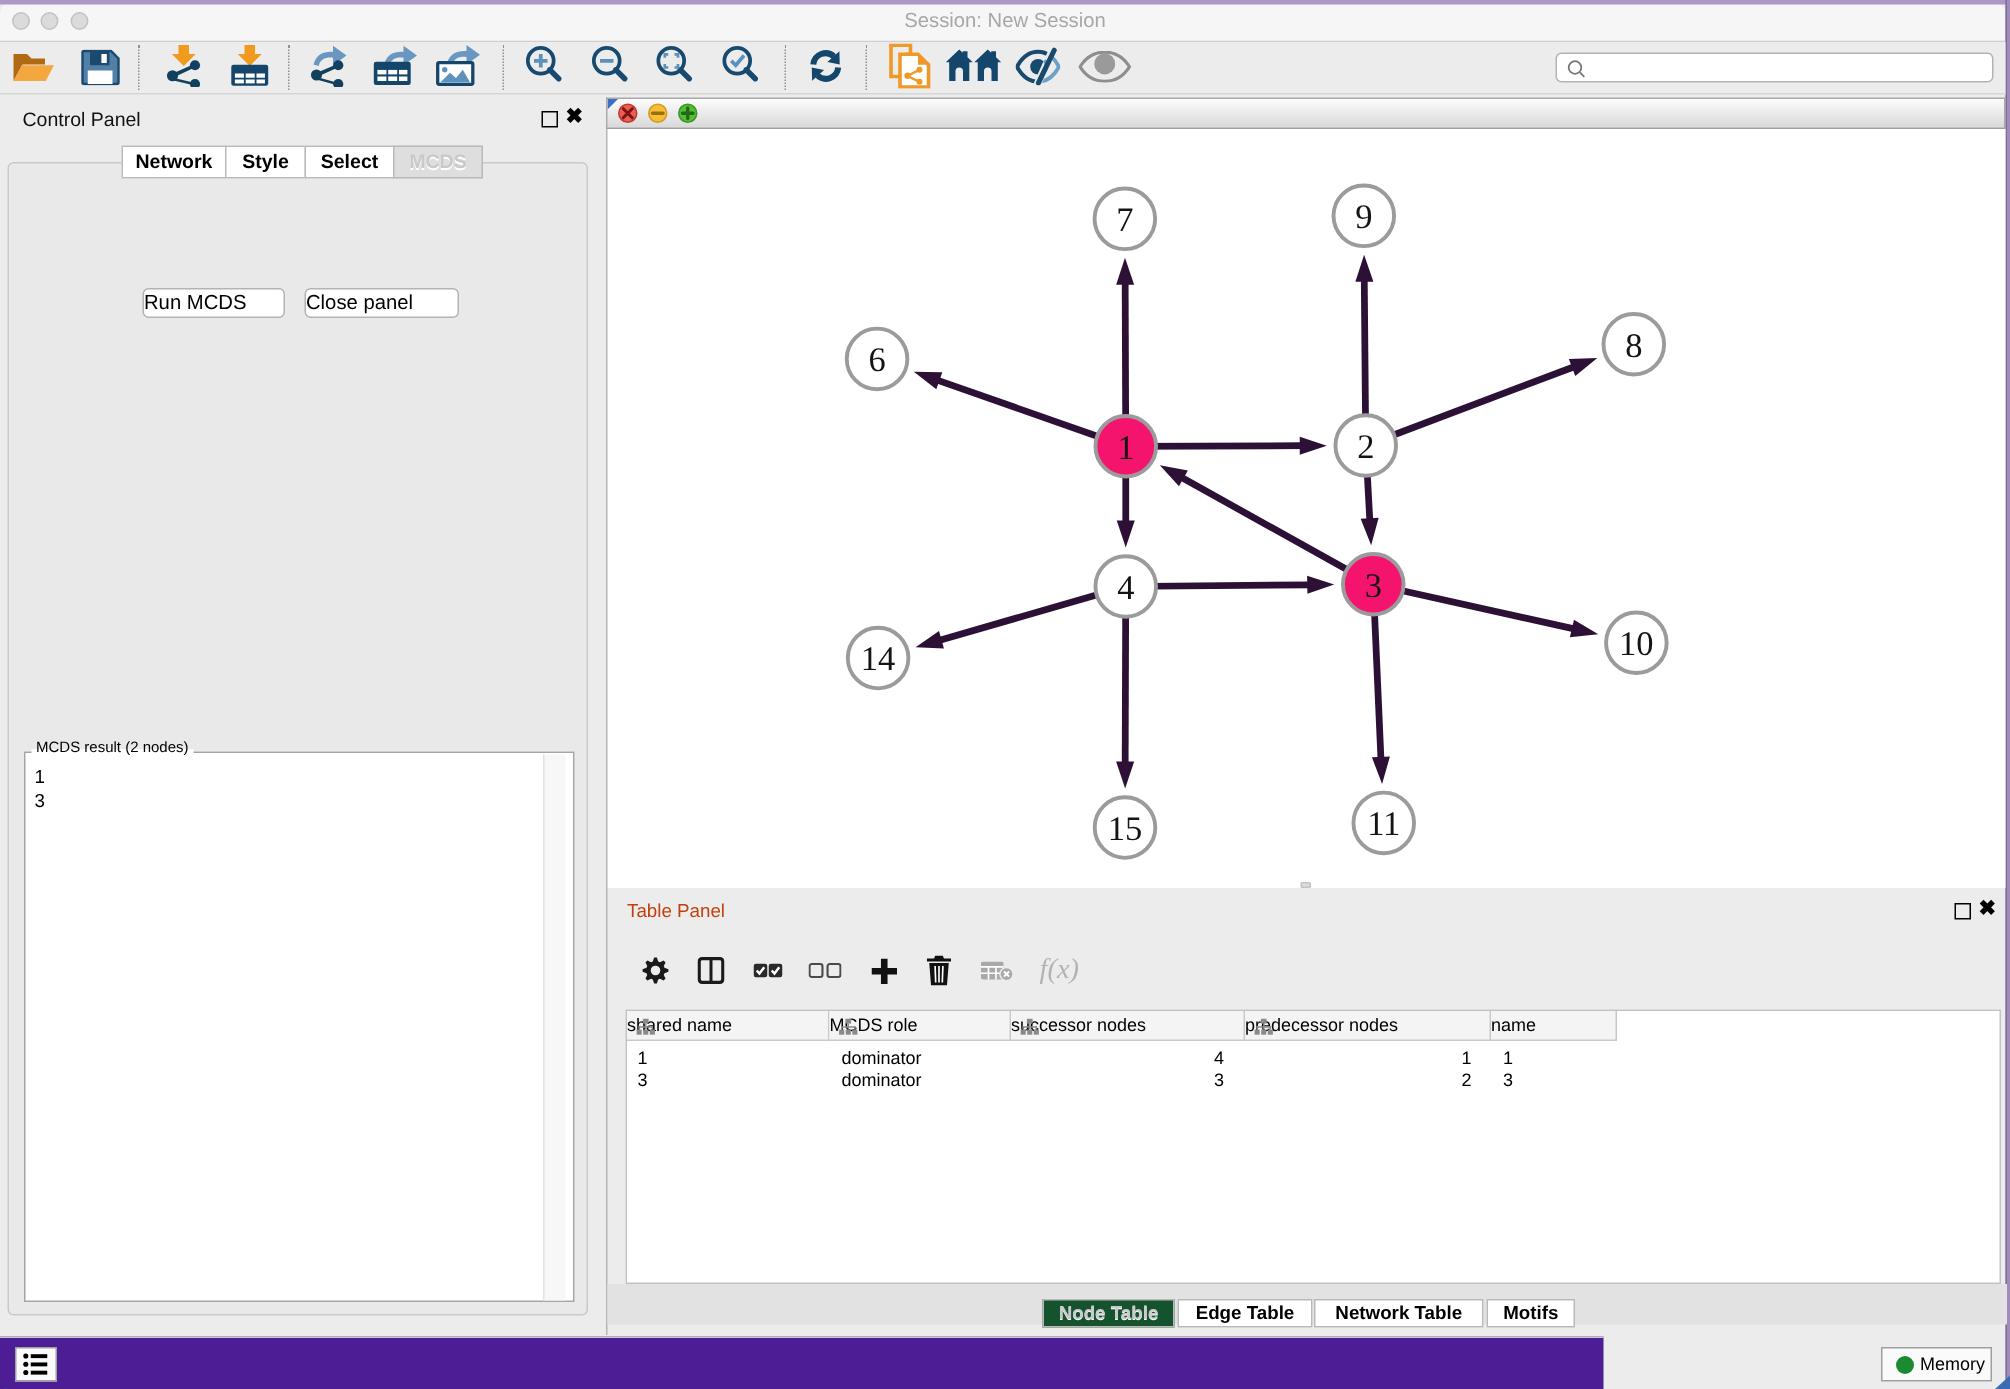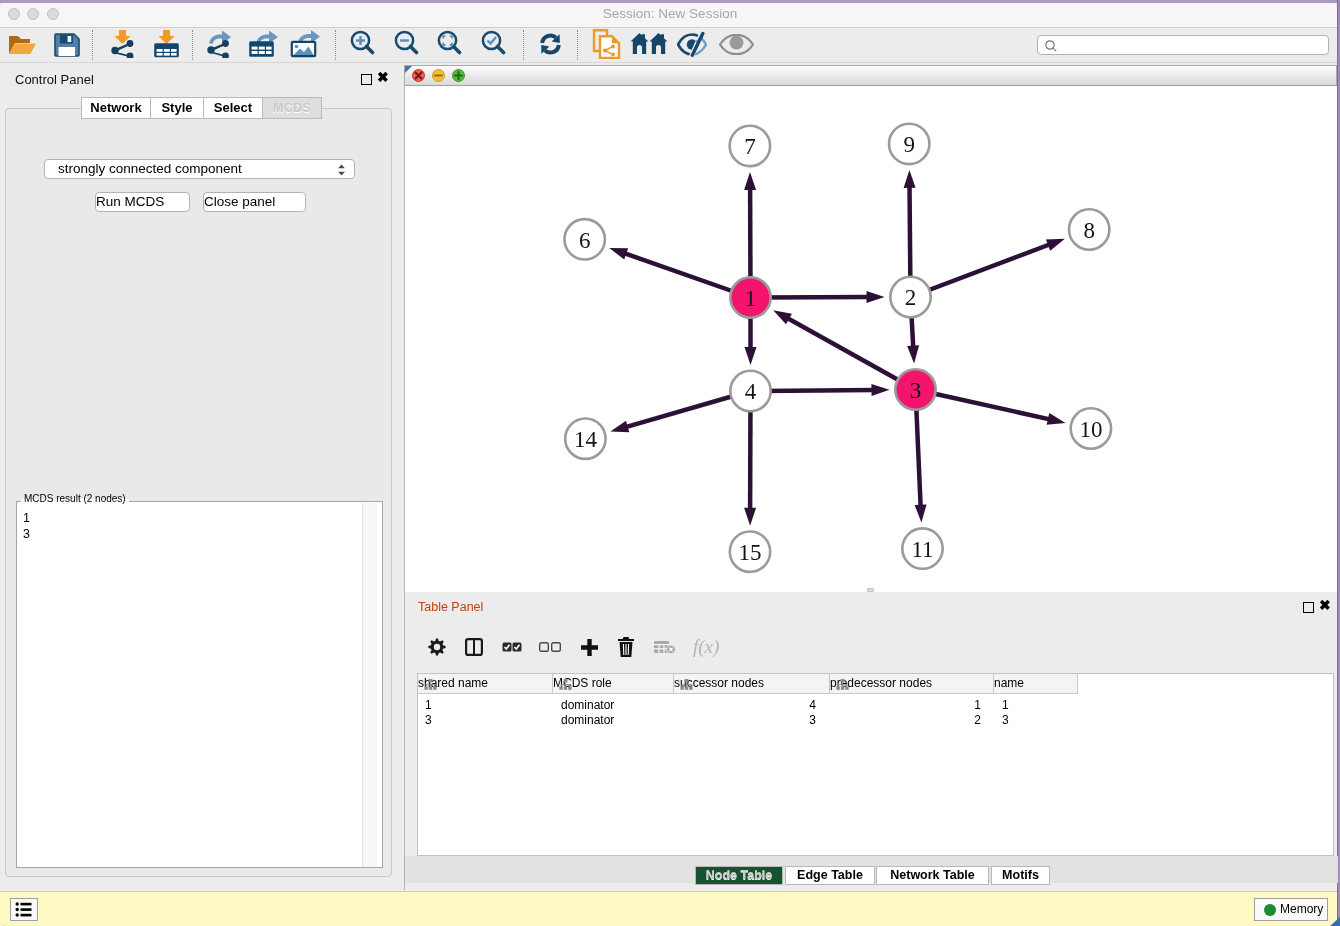--- a/index.html
+++ b/index.html
@@ -32,21 +32,21 @@
 .fbtn svg{display:block}
 #netname{width:100%;top:3px;text-align:center;font-size:13px;color:#222}
 #splith{left:404px;top:585px;width:933px;height:7px}
 #tpanel{left:404px;top:592px;width:933px;height:298px;border-left:1px solid #b5b5b5}
 #tphead{left:13px;top:8px;font-size:12.5px;color:#c2410c}
 #tscroll{left:12px;top:81px;width:917px;height:183px;background:#fff;border:1px solid #c2c2c2}
 .thcell{position:absolute;top:0;height:20px;background:#f4f4f4;border-right:1px solid #c9c9c9;border-bottom:1px solid #c9c9c9;font-size:12px;color:#000;text-align:left;line-height:19px}
 .trow{position:absolute;font-size:12px;color:#000}
 #tabstrip{left:0;top:264px;width:933px;height:27px;background:#e2e2e2}
 .btab{position:absolute;top:10px;height:19px;background:#fff;border:1px solid #b9b9b9;font-size:12.5px;font-weight:bold;text-align:center;line-height:17px;color:#000}
-#statusbar{left:0;top:891px;width:1337px;height:35px;background:#fef9c3;border-top:1px solid #c9c9c9}
+#statusbar{left:0;top:891px;width:1069px;height:35px;background:#4c1d95;border-top:1px solid #c9c9c9}
 #listbtn{left:10px;top:6px;width:28px;height:23px;background:#fafafa;border:1px solid #9f9f9f}
 #membtn{left:1254px;top:6px;width:74px;height:23px;background:#fafafa;border:1px solid #9f9f9f;font-size:12px;line-height:21px;text-align:left;padding-left:25px}
 .etched{color:#c9c9c9;text-shadow:0 1px 0 #fff}
 .ticon{position:absolute;top:30px}
 </style></head>
 <body>
 <div class="abs" id="titlebar"></div>
 <div class="abs" id="purpletop"></div>
 <div class="abs" id="purpleright"></div>
 <div class="abs tl" style="left:8px"></div>
@@ -197,24 +197,20 @@
   </svg>
 <div class="abs" id="cpanel">
   <div class="abs" id="cphead">Control Panel</div>
   <div class="abs winbtn-sq" style="left:361px"></div>
   <div class="abs winbtn-x" style="left:377px">✖</div>
   <div class="abs" id="cpcontent"></div>
   <div class="abs tab" style="left:81px;width:70px">Network</div>
   <div class="abs tab" style="left:150px;width:54px">Style</div>
   <div class="abs tab" style="left:203px;width:60px">Select</div>
   <div class="abs tab etched" style="left:262px;width:60px;background:#dedede">MCDS</div>
-  <div class="abs" id="selbox">strongly connected component<svg class="abs" style="right:8px;top:3px" width="9" height="14" viewBox="0 0 9 14">
-        <path d="M1.1 5.2L4.5 1.4L7.9 5.2Z" fill="#4a4a4a"></path>
-        <path d="M1.1 8.8L4.5 12.6L7.9 8.8Z" fill="#4a4a4a"></path>
-      </svg></div>
   <div class="abs btn" style="left:95px;top:129px;width:95px">Run MCDS</div>
   <div class="abs btn" style="left:203px;top:129px;width:103px">Close panel</div>
   <div class="abs" id="mcdsbox">
       <div class="abs" id="mcdssb"></div>
     <div class="abs" style="left:6px;top:9px;font-size:12.5px">1</div>
     <div class="abs" style="left:6px;top:25px;font-size:12.5px">3</div>
   </div>
   <div class="abs" id="mcdslabel">MCDS result (2 nodes)</div>
 </div>
 <div class="abs" id="netframe">

